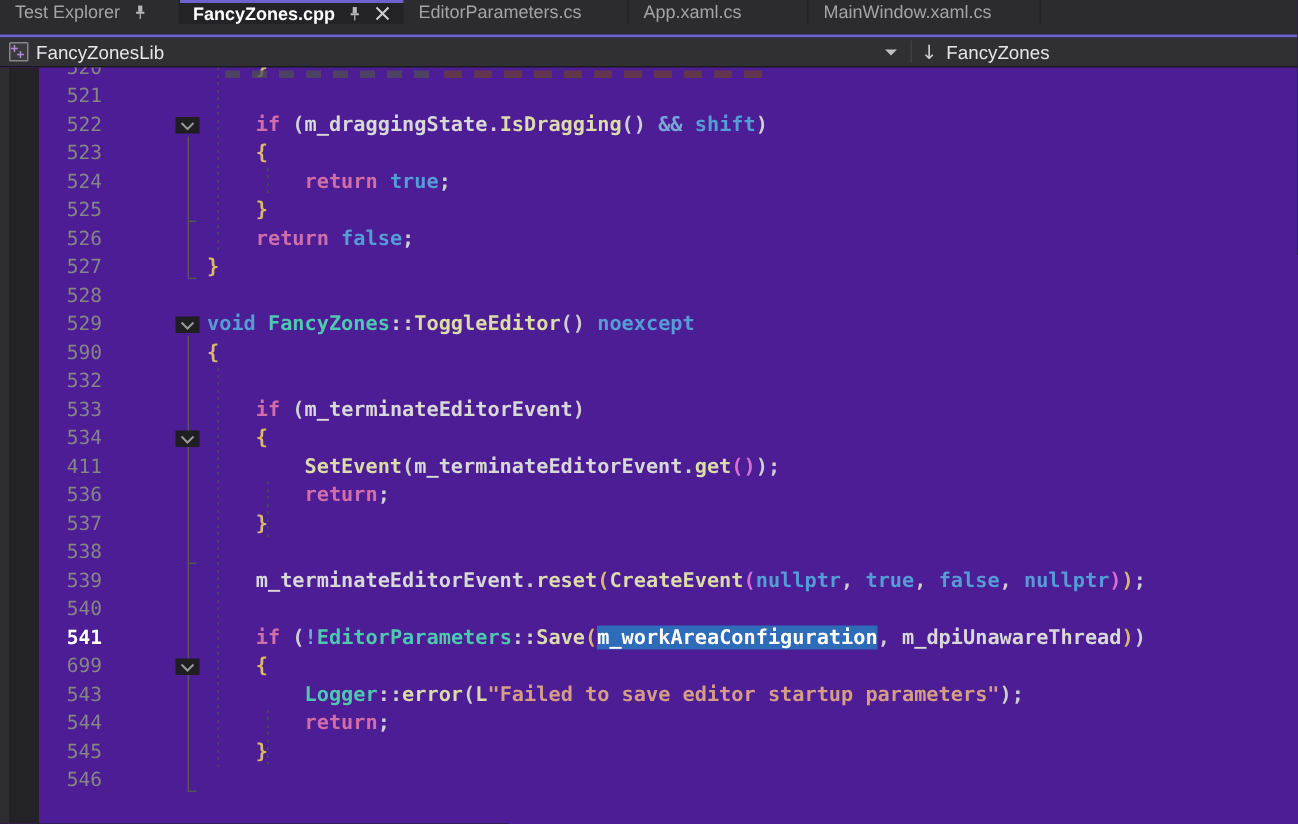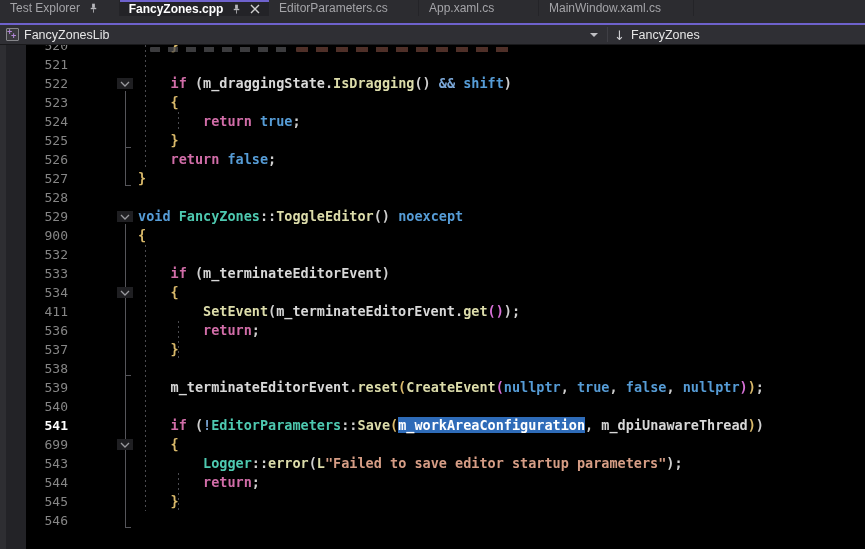--- a/index.html
+++ b/index.html
@@ -29,21 +29,21 @@
   .proj-icon .p2 { left:4px; top:3px; }
   .nav-caret { position:absolute; left:590px; top:8px; width:0; height:0;
                border-left:4px solid transparent; border-right:4px solid transparent;
                border-top:4px solid #c0c0c4; }
   .nav-sep { position:absolute; left:607px; top:2px; bottom:2px; width:1px; background:#3f3f45; }
   .nav-scope { position:absolute; left:614px; top:0; height:20px;
                display:flex; align-items:center; color:#e6e6e6; }
   .down-arrow { font-size:13px; color:#d0d0d4; margin-right:6px; font-family:"DejaVu Sans", sans-serif; }
 
   
-  .editor { position:relative; height:504px; background:#000000; overflow:hidden; }
+  .editor { position:relative; height:504px; background:#4c1d95; overflow:hidden; }
   .strip1 { position:absolute; left:0; top:0; bottom:0; width:6px; background:#2e2e32; }
   .strip2 { position:absolute; left:6px; top:0; bottom:0; width:20px; background:#232327; }
 
   .code-scroll { position:absolute; left:0; top:-9px; right:0; }
   .row { height:19px; white-space:pre; font:bold 13.5px/19px "DejaVu Sans Mono", monospace; }
   .ln { display:inline-block; width:68px; text-align:right; color:#868686;
         font-weight:normal; font-size:13px; vertical-align:top; }
   .ln.cur { color:#ffffff; font-weight:bold;padding-left:24px; }
   .code { display:inline-block; margin-left:70px; vertical-align:top; }
 
@@ -141,21 +141,21 @@
       <div class="row"><span class="ln">520</span><span class="code"><span class="tk-b1">    }</span></span></div>
       <div class="row"><span class="ln">521</span><span class="code"></span></div>
       <div class="row"><span class="ln">522</span><span class="code"><span class="tk-ctrl">    if</span><span class="tk-pn"> (</span><span class="tk-var">m_draggingState</span><span class="tk-pn">.</span><span class="tk-fn">IsDragging</span><span class="tk-pn">()</span><span class="tk-op"> &amp;&amp;</span><span class="tk-kw"> shift</span><span class="tk-pn">)</span></span></div>
       <div class="row"><span class="ln">523</span><span class="code"><span class="tk-b1">    {</span></span></div>
       <div class="row"><span class="ln">524</span><span class="code"><span class="tk-ctrl">        return</span><span class="tk-kw"> true</span><span class="tk-pn">;</span></span></div>
       <div class="row"><span class="ln">525</span><span class="code"><span class="tk-b1">    }</span></span></div>
       <div class="row"><span class="ln">526</span><span class="code"><span class="tk-ctrl">    return</span><span class="tk-kw"> false</span><span class="tk-pn">;</span></span></div>
       <div class="row"><span class="ln">527</span><span class="code"><span class="tk-b1">}</span></span></div>
       <div class="row"><span class="ln">528</span><span class="code"></span></div>
       <div class="row"><span class="ln">529</span><span class="code"><span class="tk-kw">void</span><span class="tk-type"> FancyZones</span><span class="tk-pn">::</span><span class="tk-fn">ToggleEditor</span><span class="tk-pn">()</span><span class="tk-kw"> noexcept</span></span></div>
-      <div class="row"><span class="ln">900</span><span class="code"><span class="tk-b1">{</span></span></div>
+      <div class="row"><span class="ln">590</span><span class="code"><span class="tk-b1">{</span></span></div>
       <div class="row"><span class="ln">532</span><span class="code"></span></div>
       <div class="row"><span class="ln">533</span><span class="code"><span class="tk-ctrl">    if</span><span class="tk-pn"> (</span><span class="tk-var">m_terminateEditorEvent</span><span class="tk-pn">)</span></span></div>
       <div class="row"><span class="ln">534</span><span class="code"><span class="tk-b1">    {</span></span></div>
       <div class="row"><span class="ln">411</span><span class="code"><span class="tk-fn">        SetEvent</span><span class="tk-pn">(</span><span class="tk-var">m_terminateEditorEvent</span><span class="tk-pn">.</span><span class="tk-fn">get</span><span class="tk-b2">()</span><span class="tk-pn">);</span></span></div>
       <div class="row"><span class="ln">536</span><span class="code"><span class="tk-ctrl">        return</span><span class="tk-pn">;</span></span></div>
       <div class="row"><span class="ln">537</span><span class="code"><span class="tk-b1">    }</span></span></div>
       <div class="row"><span class="ln">538</span><span class="code"></span></div>
       <div class="row"><span class="ln">539</span><span class="code"><span class="tk-var">    m_terminateEditorEvent</span><span class="tk-pn">.</span><span class="tk-fn">reset</span><span class="tk-b1">(</span><span class="tk-fn">CreateEvent</span><span class="tk-b2">(</span><span class="tk-kw">nullptr</span><span class="tk-pn">, </span><span class="tk-kw">true</span><span class="tk-pn">, </span><span class="tk-kw">false</span><span class="tk-pn">, </span><span class="tk-kw">nullptr</span><span class="tk-b2">)</span><span class="tk-b1">)</span><span class="tk-pn">;</span></span></div>
       <div class="row"><span class="ln">540</span><span class="code"></span></div>
       <div class="row"><span class="ln cur">541</span><span class="code"><span class="tk-ctrl">    if</span><span class="tk-pn"> (</span><span class="tk-op">!</span><span class="tk-type">EditorParameters</span><span class="tk-pn">::</span><span class="tk-fn">Save</span><span class="tk-b1">(</span><span class="tk-sel">m_workAreaConfiguration</span><span class="tk-pn">, </span><span class="tk-var">m_dpiUnawareThread</span><span class="tk-b1">)</span><span class="tk-pn">)</span></span></div>

